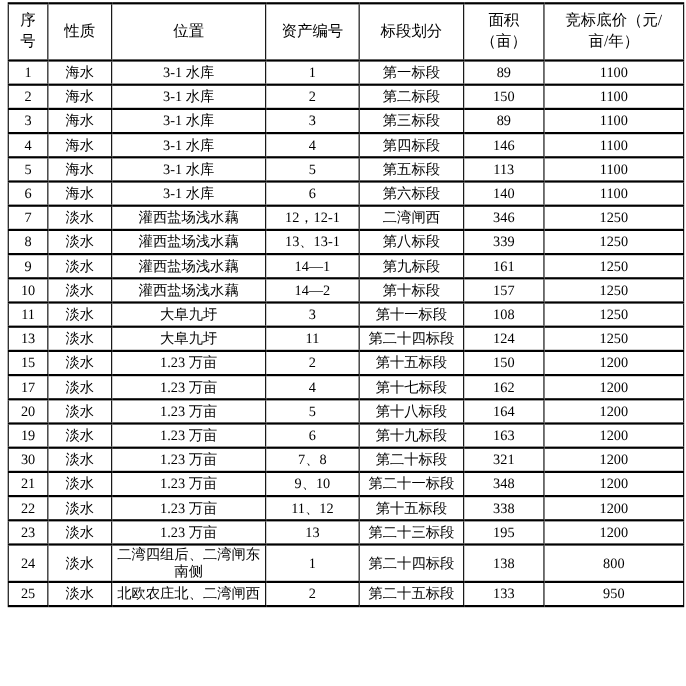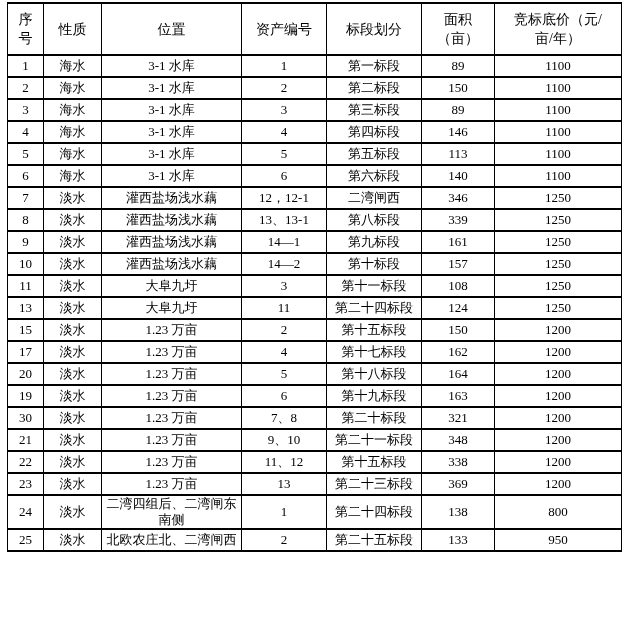--- a/index.html
+++ b/index.html
@@ -246,21 +246,21 @@
           <td>第十五标段</td>
           <td>338</td>
           <td>1200</td>
         </tr>
         <tr>
           <td>23</td>
           <td>淡水</td>
           <td>1.23 万亩</td>
           <td>13</td>
           <td>第二十三标段</td>
-          <td>369</td>
+          <td>195</td>
           <td>1200</td>
         </tr>
         <tr>
           <td>24</td>
           <td>淡水</td>
           <td>二湾四组后、二湾闸东南侧</td>
           <td>1</td>
           <td>第二十四标段</td>
           <td>138</td>
           <td>800</td>

